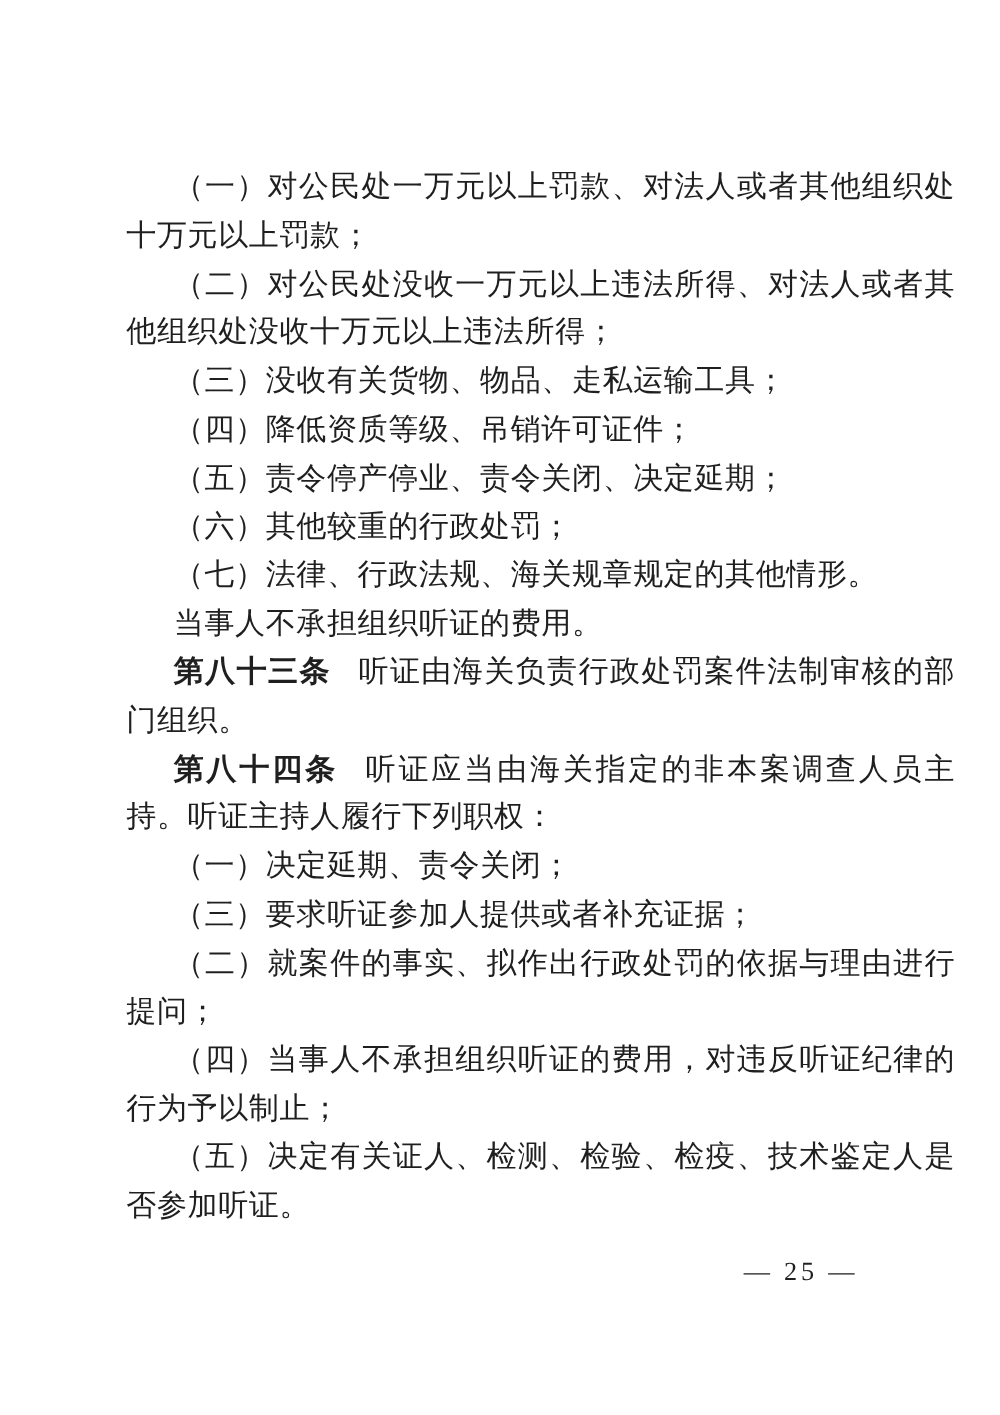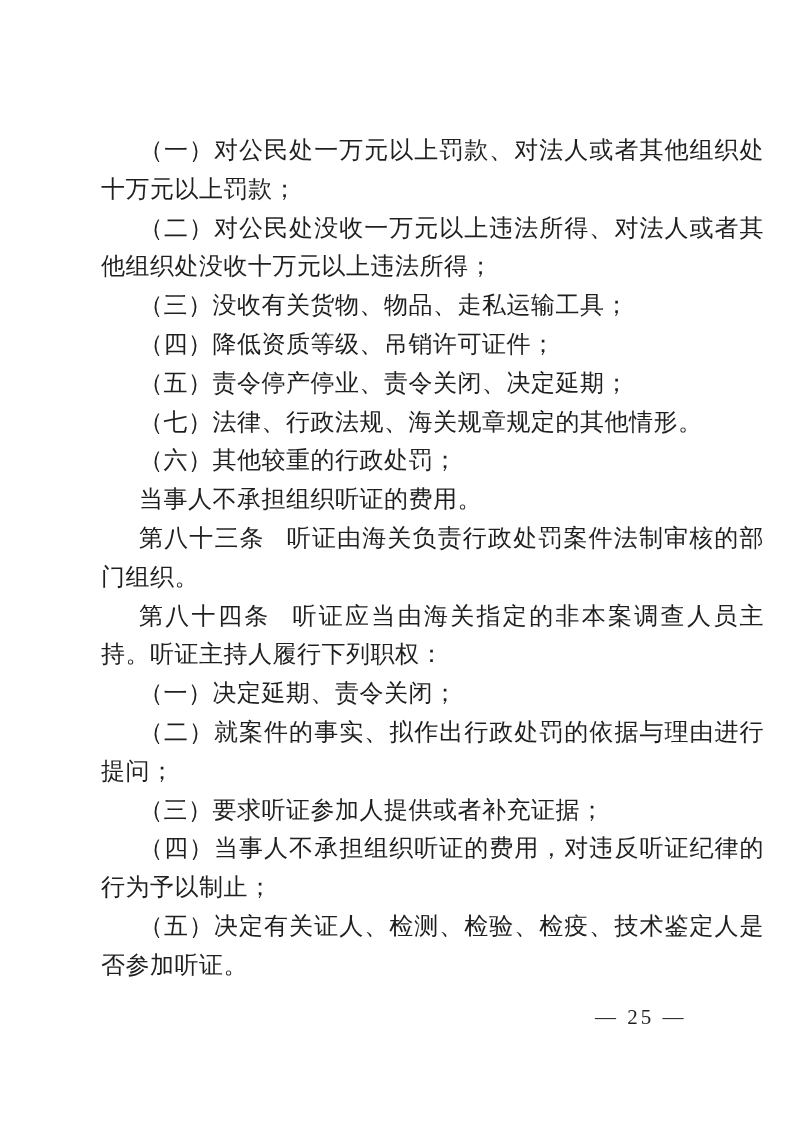--- a/index.html
+++ b/index.html
@@ -26,21 +26,21 @@
     line-height: 38.8px;
     text-align: justify;
     letter-spacing: 0.5px;
   }
   .content p {
     margin: 0;
     padding: 0;
     text-indent: 38px;
   }
   .article-term {
-    font-weight: 400;
+    font-weight: 700;
     margin-right: 22px;
   }
   .page-footer {
     position: absolute;
     left: 595px;
     top: 1005px;
     font-size: 21px;
     letter-spacing: 3px;
     color: #1f1f1f;
     white-space: nowrap;
@@ -49,29 +49,29 @@
 </head>
 <body>
 
 <div class="page">
   <div class="content">
     <p>（一）对公民处一万元以上罚款、对法人或者其他组织处十万元以上罚款；</p>
     <p>（二）对公民处没收一万元以上违法所得、对法人或者其他组织处没收十万元以上违法所得；</p>
     <p>（三）没收有关货物、物品、走私运输工具；</p>
     <p>（四）降低资质等级、吊销许可证件；</p>
     <p>（五）责令停产停业、责令关闭、决定延期；</p>
+    <p>（六）其他较重的行政处罚；</p>
     <p>（七）法律、行政法规、海关规章规定的其他情形。</p>
-    <p>（六）其他较重的行政处罚；</p>
     <p>当事人不承担组织听证的费用。</p>
     <p>
       <span class="article-term">第八十三条</span><span>听证由海关负责行政处罚案件法制审核的部门组织。</span>
     </p>
     <p>
       <span class="article-term">第八十四条</span><span>听证应当由海关指定的非本案调查人员主持。听证主持人履行下列职权：</span>
     </p>
     <p>（一）决定延期、责令关闭；</p>
+    <p>（三）要求听证参加人提供或者补充证据；</p>
     <p>（二）就案件的事实、拟作出行政处罚的依据与理由进行提问；</p>
-    <p>（三）要求听证参加人提供或者补充证据；</p>
     <p>（四）当事人不承担组织听证的费用，对违反听证纪律的行为予以制止；</p>
     <p>（五）决定有关证人、检测、检验、检疫、技术鉴定人是否参加听证。</p>
   </div>
   <div class="page-footer">— 25 —</div>
 </div>
 
 </body></html>

